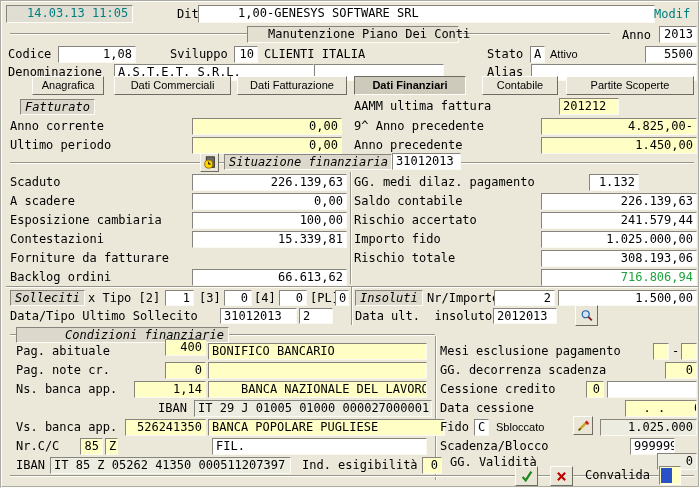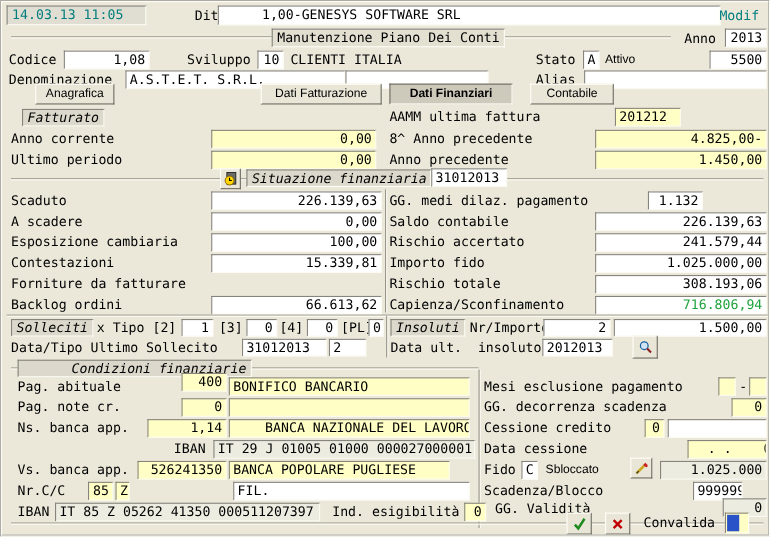--- a/index.html
+++ b/index.html
@@ -13,21 +13,21 @@
   .y{background:#ffffc5;}
   .g{background:#edece1;}
   .num{text-align:right;}
   .green{color:#1fa33c;}
   .teal{color:#007d7d;}
   .sl{position:absolute;height:16px;line-height:14px;font-style:italic;background:#dcd9cc;
       border:1px solid;border-color:#86847c #fffef6 #fffef6 #86847c;
       padding:0 4px;box-sizing:border-box;white-space:pre;}
   .tl{position:absolute;height:17px;line-height:15px;background:#e3e0d2;
       border:1px solid;border-color:#86847c #fffef6 #fffef6 #86847c;
-      padding:0 4px;box-sizing:border-box;white-space:pre;}
+      padding:0 20px;box-sizing:border-box;white-space:pre;}
   .hr{position:absolute;height:0;border-top:1px solid #98958a;border-bottom:1px solid #fffef6;}
   .vr{position:absolute;width:0;border-left:1px solid #98958a;border-right:1px solid #fffef6;}
   .tab{position:absolute;height:19px;background:#e9e6d8;
        border:1px solid;border-color:#fffef8 #6e6c62 #6e6c62 #fffef8;
        font:11px "Liberation Sans",sans-serif;text-align:center;line-height:17px;
        box-sizing:border-box;cursor:pointer;overflow:hidden;}
   .tab.on{background:#cdc9bb;font-weight:bold;border-color:#6e6c62 #fffef8 #fffef8 #6e6c62;}
   .btn{position:absolute;background:#e9e6d8;border:1px solid;
        border-color:#fffef8 #6e6c62 #6e6c62 #fffef8;box-sizing:border-box;
        display:flex;align-items:center;justify-content:center;cursor:pointer;padding:0;}
@@ -59,31 +59,33 @@
   <div class="lb sans" style="left:548px;top:44px;">Attivo</div>
   <div class="f num" style="left:643px;top:44px;width:52px;">5500</div>
 
   <div class="lb" style="left:6px;top:62px;">Denominazione</div>
   <div class="f" style="left:112px;top:62px;width:200px;">A.S.T.E.T. S.R.L.</div>
   <div class="f" style="left:312px;top:62px;width:130px;"></div>
   <div class="lb" style="left:485px;top:62px;">Alias</div>
   <div class="f" style="left:529px;top:62px;width:166px;"></div>
 
   <div class="tab" style="left:30px;top:74px;width:72px;">Anagrafica</div>
+  <div class="tab" style="left:112px;top:74px;width:117px;">Dati Commerciali</div>
   <div class="tab" style="left:235px;top:74px;width:110px;">Dati Fatturazione</div>
   <div class="tab on" style="left:352px;top:74px;width:112px;">Dati Finanziari</div>
   <div class="tab" style="left:480px;top:74px;width:76px;">Contabile</div>
+  <div class="tab" style="left:564px;top:74px;width:128px;">Partite Scoperte</div>
 
   <div class="sl" style="left:18px;top:97px;">Fatturato</div>
   <div class="lb" style="left:352px;top:96px;">AAMM ultima fattura</div>
   <div class="f y" style="left:557px;top:96px;width:60px;">201212</div>
 
   <div class="lb" style="left:8px;top:116px;">Anno corrente</div>
   <div class="f y num" style="left:190px;top:116px;width:150px;">0,00</div>
-  <div class="lb" style="left:352px;top:116px;">8^ Anno precedente</div>
+  <div class="lb" style="left:352px;top:116px;">9^ Anno precedente</div>
   <div class="f y num" style="left:539px;top:116px;width:156px;">4.825,00-</div>
 
   <div class="lb" style="left:8px;top:135px;">Ultimo periodo</div>
   <div class="f y num" style="left:190px;top:135px;width:150px;">0,00</div>
   <div class="lb" style="left:352px;top:135px;">Anno precedente</div>
   <div class="f y num" style="left:539px;top:135px;width:156px;">1.450,00</div>
 
   <div class="hr" style="left:8px;top:160px;width:684px;"></div>
   <div class="btn" style="left:198px;top:151px;width:19px;height:19px;">
     <span>
@@ -118,21 +120,20 @@
   <div class="f num" style="left:190px;top:229px;width:155px;">15.339,81</div>
   <div class="lb" style="left:352px;top:229px;">Importo fido</div>
   <div class="f num" style="left:539px;top:229px;width:156px;">1.025.000,00</div>
 
   <div class="lb" style="left:8px;top:248px;">Forniture da fatturare</div>
   <div class="lb" style="left:352px;top:248px;">Rischio totale</div>
   <div class="f num" style="left:539px;top:248px;width:156px;">308.193,06</div>
 
   <div class="lb" style="left:8px;top:267px;">Backlog ordini</div>
   <div class="f num" style="left:190px;top:267px;width:155px;padding-left:39px;">66.613,62</div>
-  <div class="lb" style="left:352px;top:267px;">Capienza/Sconfinamento</div>
   <div class="f num green" style="left:539px;top:267px;width:156px;">716.806,94</div>
 
   <div class="hr" style="left:4px;top:284px;width:692px;"></div>
   <div class="vr" style="left:349px;top:285px;height:38px;"></div>
 
   <div class="sl" style="left:8px;top:288px;">Solleciti</div>
   <div class="lb" style="left:86px;top:288px;">x Tipo [2]</div>
   <div class="f num" style="left:163px;top:288px;width:29px;height:16px;">1</div>
   <div class="lb" style="left:197px;top:288px;">[3]</div>
   <div class="f num" style="left:222px;top:288px;width:28px;height:16px;">0</div>
@@ -185,21 +186,21 @@
   <div class="f y num" style="left:584px;top:379px;width:18px;">0</div>
   <div class="f" style="left:605px;top:379px;width:90px;"></div>
 
   <div class="lb" style="left:156px;top:398px;">IBAN</div>
   <div class="f g" style="left:192px;top:398px;width:238px;">IT 29 J 01005 01000 000027000001</div>
   <div class="lb" style="left:438px;top:398px;">Data cessione</div>
   <div class="f y" style="left:623px;top:398px;width:72px;">  . .    0</div>
 
   <div class="lb" style="left:14px;top:417px;">Vs. banca app.</div>
   <div class="f y num" style="left:123px;top:417px;width:81px;">526241350</div>
-  <div class="f y" style="left:206px;top:417px;width:201px;">BANCA POPOLARE PUGLIESE</div>
+  <div class="f y" style="left:206px;top:417px;width:237px;">BANCA POPOLARE PUGLIESE</div>
   <div class="lb" style="left:438px;top:417px;">Fido</div>
   <div class="f" style="left:472px;top:417px;width:15px;">C</div>
   <div class="lb sans" style="left:494px;top:417px;">Sbloccato</div>
   <div class="btn" style="left:571px;top:414px;width:20px;height:19px;">
     <span>
       <svg width="13" height="13" viewBox="0 0 16 16">
         <line x1="2" y1="14" x2="10.5" y2="5.5" stroke="#caa71f" stroke-width="3"></line>
         <line x1="10.5" y1="5.5" x2="13" y2="3" stroke="#cc2222" stroke-width="3"></line>
         <line x1="2" y1="14" x2="4.5" y2="11.5" stroke="#333" stroke-width="1.4"></line>
         <circle cx="13" cy="5.5" r="1.6" fill="#cc2222"></circle>

